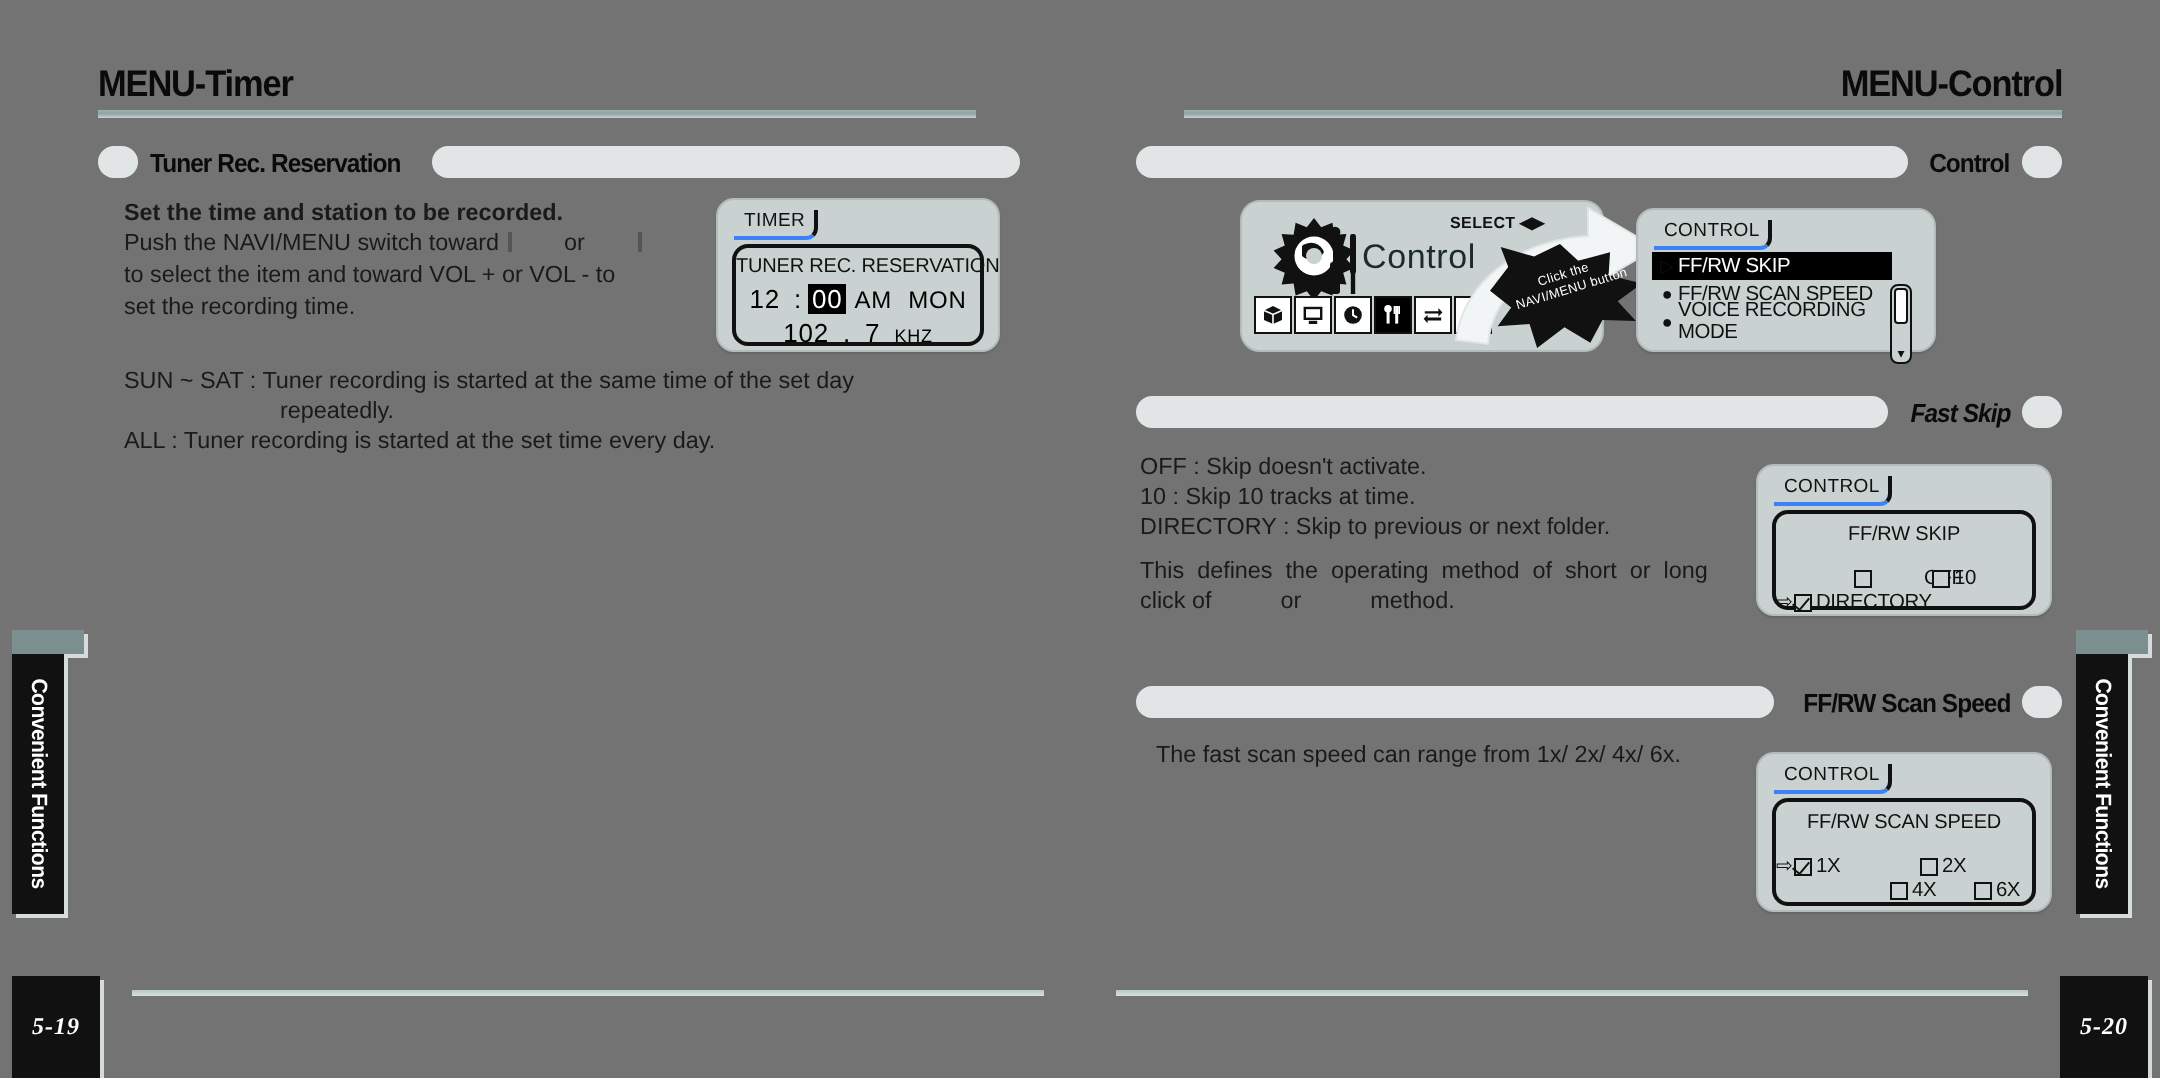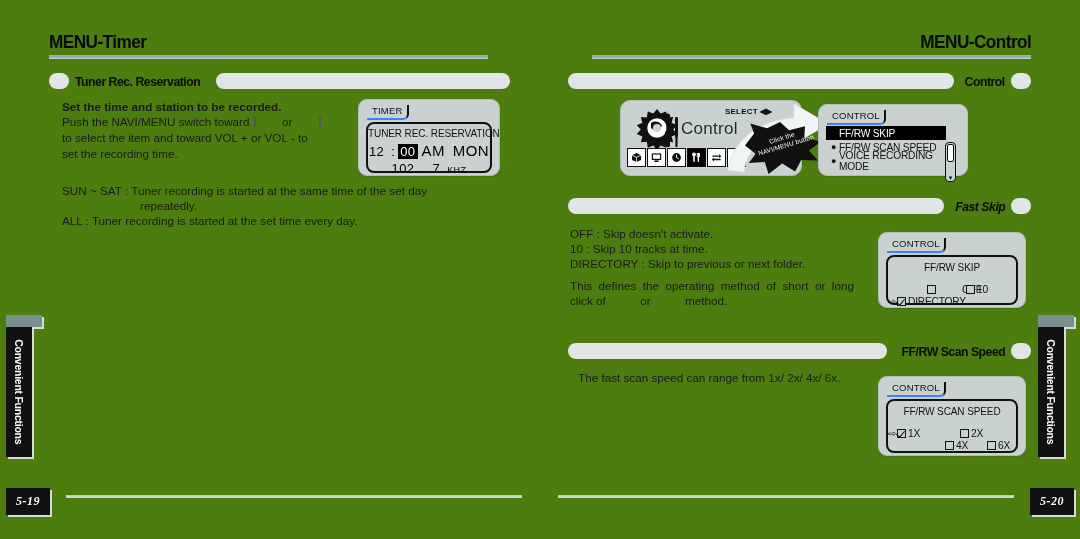--- a/index.html
+++ b/index.html
@@ -2,21 +2,21 @@
 <html><head>
 <meta charset="utf-8">
 <style>
   html, body {
     margin: 0; padding: 0;
     background: #ffffff;
     width: 1080px; height: 539px;
     overflow: hidden;
     font-family: "Liberation Sans", sans-serif;
   }
-  #sheet { position: relative; width: 1080px; height: 539px; background:#4d7c0f; }
+  #sheet { position: relative; width: 1080px; height: 539px; background:#737373; }
 
   .page { position: absolute; top: 0; width: 540px; height: 539px; }
   .page-left  { left: 0; }
   .page-right { left: 540px; }
 
   
   .chapter-title {
     position: absolute;
     font-family: "Liberation Sans", sans-serif;
     font-weight: bold;
@@ -127,21 +127,21 @@
     white-space: nowrap;
     text-align: center;
     letter-spacing: -0.1px;
   }
 
   
   .timer-time { font-size: 13px; text-align:center; letter-spacing:0.4px;}
   .timer-time .hl {
     background: #000; color: #fff; padding: 0 2px; font-weight:normal;
   }
-  .timer-time .sm { font-size: 15px; }
+  .timer-time .sm { font-size: 12px; }
   .timer-freq { font-size: 13px; text-align:center; letter-spacing:0.4px; }
   .timer-freq .sm { font-size: 9px; }
 
   
   .menu-row {
     display: flex; align-items: center;
     font-family: "Liberation Sans", sans-serif;
     font-size: 10.2px;
     color:#111;
     height: 14px;
@@ -267,21 +267,21 @@
     background: linear-gradient(to bottom,#b9c6c7,#d7e0e0);
   }
   .page-left .footer-rule  { left: 66px;  right: 18px; }
   .page-right .footer-rule { left: 18px;  right: 66px; }
   .pagenum {
     position:absolute; top:488px;
     background:#111; color:#fff;
     font-family:"Liberation Serif", serif;
     font-weight:bold; font-style:italic;
     font-size:12px;
-    padding:6px 10px;
+    padding:18px 10px;
     box-shadow: 2px 2px 0 #d6dcdc;
     letter-spacing:0.5px;
   }
   .page-left .pagenum  { left: 6px; }
   .page-right .pagenum { right: 6px; }
 </style>
 </head>
 <body>
 
 <div id="sheet">

